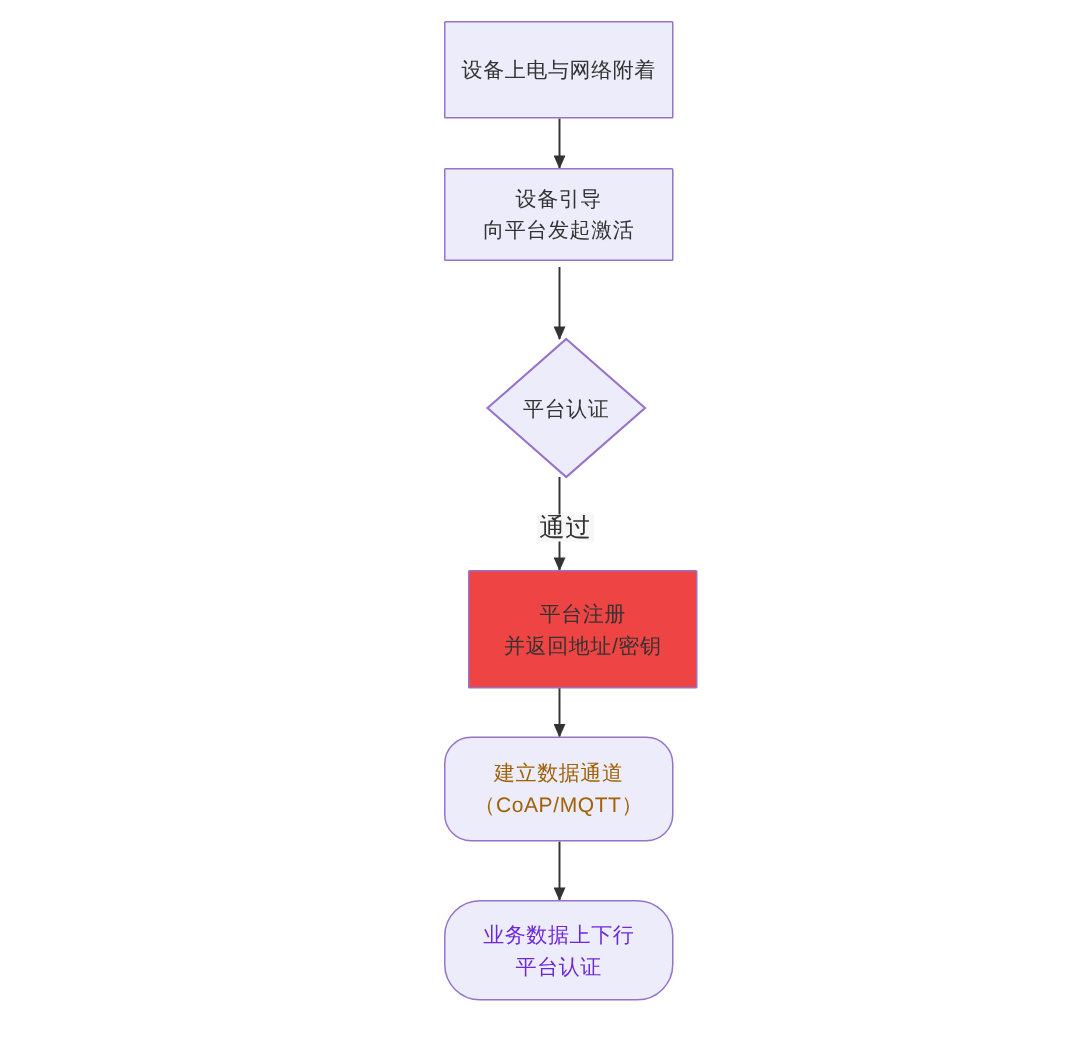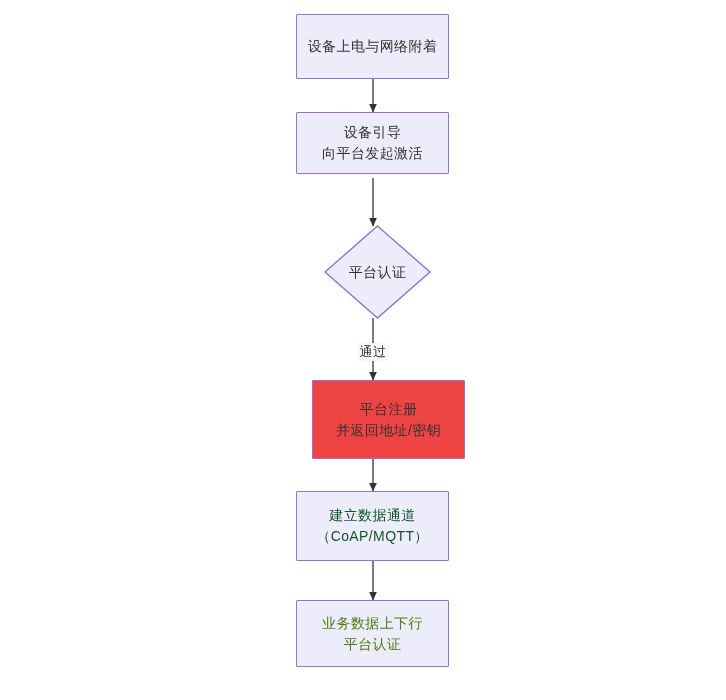--- a/index.html
+++ b/index.html
@@ -53,21 +53,21 @@
   .diamond-label {
     position: relative;
     z-index: 2;
   }
   .node-line {
     display: block;
   }
   .edge-label {
     position: absolute;
     color: #333333;
-    font-size: 13px;
+    font-size: 17px;
     line-height: 16px;
     background: #f7f7f7;
     padding: 1px 2px;
     text-align: center;
     white-space: nowrap;
     letter-spacing: 0.4px;
   }
 </style>
 </head>
 <body>
@@ -100,25 +100,25 @@
         <span class="node-line">设备引导</span>
         <span class="node-line">向平台发起激活</span>
       </div>
       <div class="node node-diamond" style="left: 325px; top: 226px; width: 105px; height: 92px; color: rgb(51, 51, 51);">
         <span class="node-line diamond-label">平台认证</span>
       </div>
       <div class="node node-rect" style="left: 312px; top: 380px; width: 153px; height: 79px; background: #ef4444; border-color: rgb(150, 115, 200); color: rgb(51, 51, 51);">
         <span class="node-line">平台注册</span>
         <span class="node-line">并返回地址/密钥</span>
       </div>
-      <div class="node node-rect" style="left: 296px; top: 491px; width: 153px; height: 70px; background: rgb(236, 236, 251); border-color: rgb(150, 115, 200); color: #14532d;">
+      <div class="node node-rect" style="left: 296px; top: 491px; width: 153px; height: 70px; background: rgb(236, 236, 251); border-color: rgb(150, 115, 200); color: #a16207; border-radius: 18px;">
         <span class="node-line">建立数据通道</span>
         <span class="node-line">（CoAP/MQTT）</span>
       </div>
-      <div class="node node-rect" style="left: 296px; top: 600px; width: 153px; height: 67px; background: rgb(236, 236, 251); border-color: rgb(150, 115, 200); color: #4d7c0f;">
+      <div class="node node-rect" style="left: 296px; top: 600px; width: 153px; height: 67px; background: rgb(236, 236, 251); border-color: rgb(150, 115, 200); color: #6d28d9; border-radius: 24px;">
         <span class="node-line">业务数据上下行</span>
         <span class="node-line">平台认证</span>
       </div>
     </div>
   <div id="edge-labels-layer">
       <div class="edge-label" style="background: rgb(247, 247, 247); color: rgb(51, 51, 51); left: 357.5px; top: 343px;">通过</div>
     </div>
 
 </div>
 

